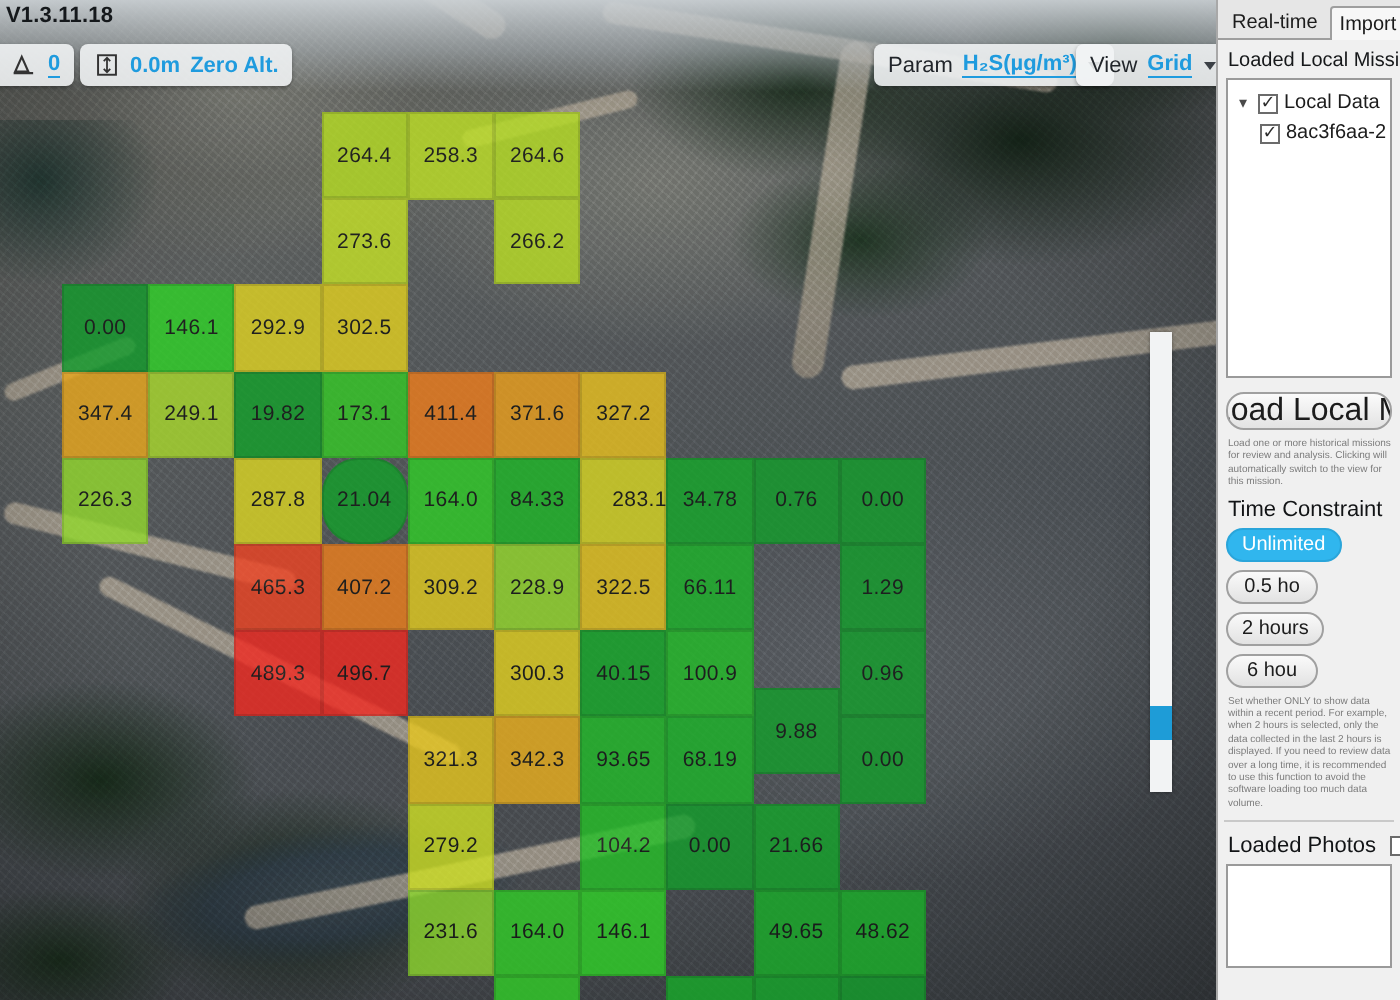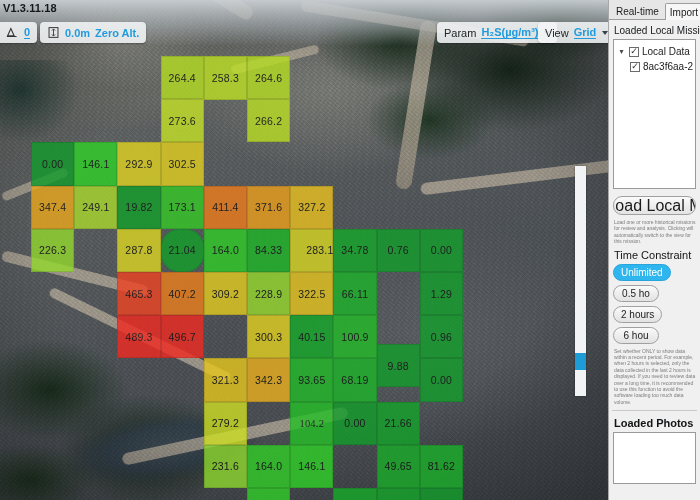--- a/index.html
+++ b/index.html
@@ -258,21 +258,20 @@
     font-size: 10px; color: #1c1c1c; white-space: nowrap;
   }
   .tc-btn.active {
     background: #30b6ee;
     border-color: #2aa5da;
     color: #ffffff;
   }
   .photos-row {
     display: flex; align-items: center; gap: 7px;
     padding: 6px 4px 3px 5px;
-    font-weight: bold;
   }
   .photos-row .label { font-size: 11px; color: #121416; white-space: nowrap; }
   #photos-box {
     margin: 0 4px;
     height: 52px;
     background: #ffffff;
     border: 1px solid #9a9a9a;
   }
   #panel-divider { height: 1px; background: #c9c9c9; margin: 5px 3px 0 3px; }
 </style>
@@ -341,28 +340,28 @@
         <div class="grid-cell" style="left: 290.2px; top: 315.2px; width: 43.2px; height: 43.2px; background: rgb(22, 170, 41);">40.15</div>
         <div class="grid-cell" style="left: 333.4px; top: 315.2px; width: 43.2px; height: 43.2px; background: rgb(35, 189, 40);">100.9</div>
         <div class="grid-cell" style="left: 419.8px; top: 315.2px; width: 43.2px; height: 43.2px; background: rgb(19, 158, 43);">0.96</div>
         <div class="grid-cell" style="left: 203.8px; top: 358.4px; width: 43.2px; height: 43.2px; background: rgb(232, 199, 30);">321.3</div>
         <div class="grid-cell" style="left: 247px; top: 358.4px; width: 43.2px; height: 43.2px; background: rgb(236, 176, 29);">342.3</div>
         <div class="grid-cell" style="left: 290.2px; top: 358.4px; width: 43.2px; height: 43.2px; background: rgb(33, 187, 40);">93.65</div>
         <div class="grid-cell" style="left: 333.4px; top: 358.4px; width: 43.2px; height: 43.2px; background: rgb(28, 181, 41);">68.19</div>
         <div class="grid-cell" style="left: 376.6px; top: 344px; width: 43.2px; height: 43.2px; background: rgb(19, 158, 43);">9.88</div>
         <div class="grid-cell" style="left: 419.8px; top: 358.4px; width: 43.2px; height: 43.2px; background: rgb(19, 158, 43);">0.00</div>
         <div class="grid-cell" style="left: 203.8px; top: 401.6px; width: 43.2px; height: 43.2px; background: rgb(207, 224, 36);">279.2</div>
-        <div class="grid-cell" style="left: 290.2px; top: 401.6px; width: 43.2px; height: 43.2px; background: rgb(37, 192, 39); font-family: Liberation Serif, serif;">104.2</div>
+        <div class="grid-cell" style="left: 290.2px; top: 401.6px; width: 43.2px; height: 43.2px; background: rgb(37, 192, 39);">104.2</div>
         <div class="grid-cell" style="left: 333.4px; top: 401.6px; width: 43.2px; height: 43.2px; background: rgb(19, 158, 43);">0.00</div>
         <div class="grid-cell" style="left: 376.6px; top: 401.6px; width: 43.2px; height: 43.2px; background: rgb(20, 164, 42);">21.66</div>
         <div class="grid-cell" style="left: 203.8px; top: 444.8px; width: 43.2px; height: 43.2px; background: rgb(142, 216, 46);">231.6</div>
         <div class="grid-cell" style="left: 247px; top: 444.8px; width: 43.2px; height: 43.2px; background: rgb(49, 206, 39);">164.0</div>
         <div class="grid-cell" style="left: 290.2px; top: 444.8px; width: 43.2px; height: 43.2px; background: rgb(47, 210, 39);">146.1</div>
         <div class="grid-cell" style="left: 376.6px; top: 444.8px; width: 43.2px; height: 43.2px; background: rgb(25, 174, 41);">49.65</div>
-        <div class="grid-cell" style="left: 419.8px; top: 444.8px; width: 43.2px; height: 43.2px; background: rgb(26, 177, 41);">81.62</div>
+        <div class="grid-cell" style="left: 419.8px; top: 444.8px; width: 43.2px; height: 43.2px; background: rgb(26, 177, 41);">48.62</div>
         <div class="grid-cell" style="left: 247px; top: 488px; width: 43.2px; height: 43.2px; background: rgb(49, 206, 39);">161.3</div>
         <div class="grid-cell" style="left: 333.4px; top: 488px; width: 43.2px; height: 43.2px; background: rgb(23, 171, 41);">43.97</div>
         <div class="grid-cell" style="left: 376.6px; top: 488px; width: 43.2px; height: 43.2px; background: rgb(21, 167, 42);">32.64</div>
         <div class="grid-cell" style="left: 419.8px; top: 488px; width: 43.2px; height: 43.2px; background: rgb(19, 158, 43);">1.45</div>
       </div>
 
     <div id="version-label">V1.3.11.18</div>
 
     <div class="pill" id="pill-count">
       <span class="mini-icon">

